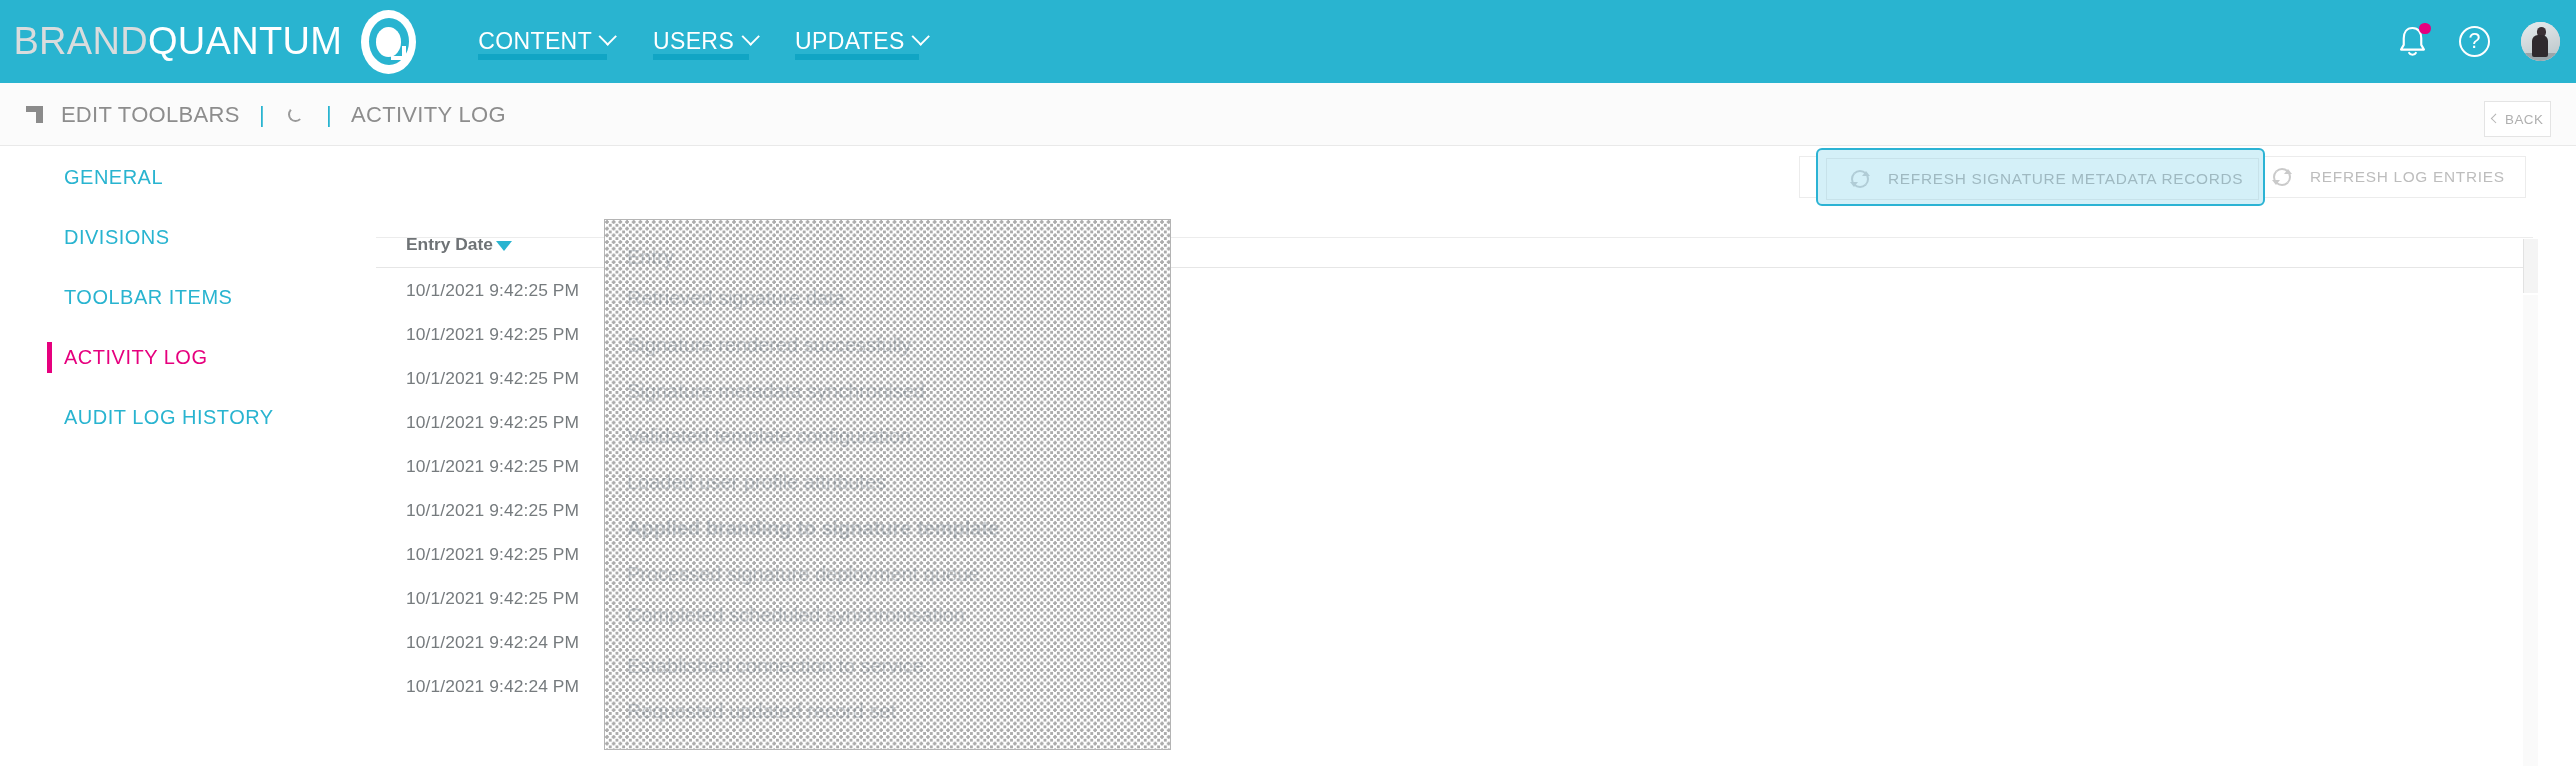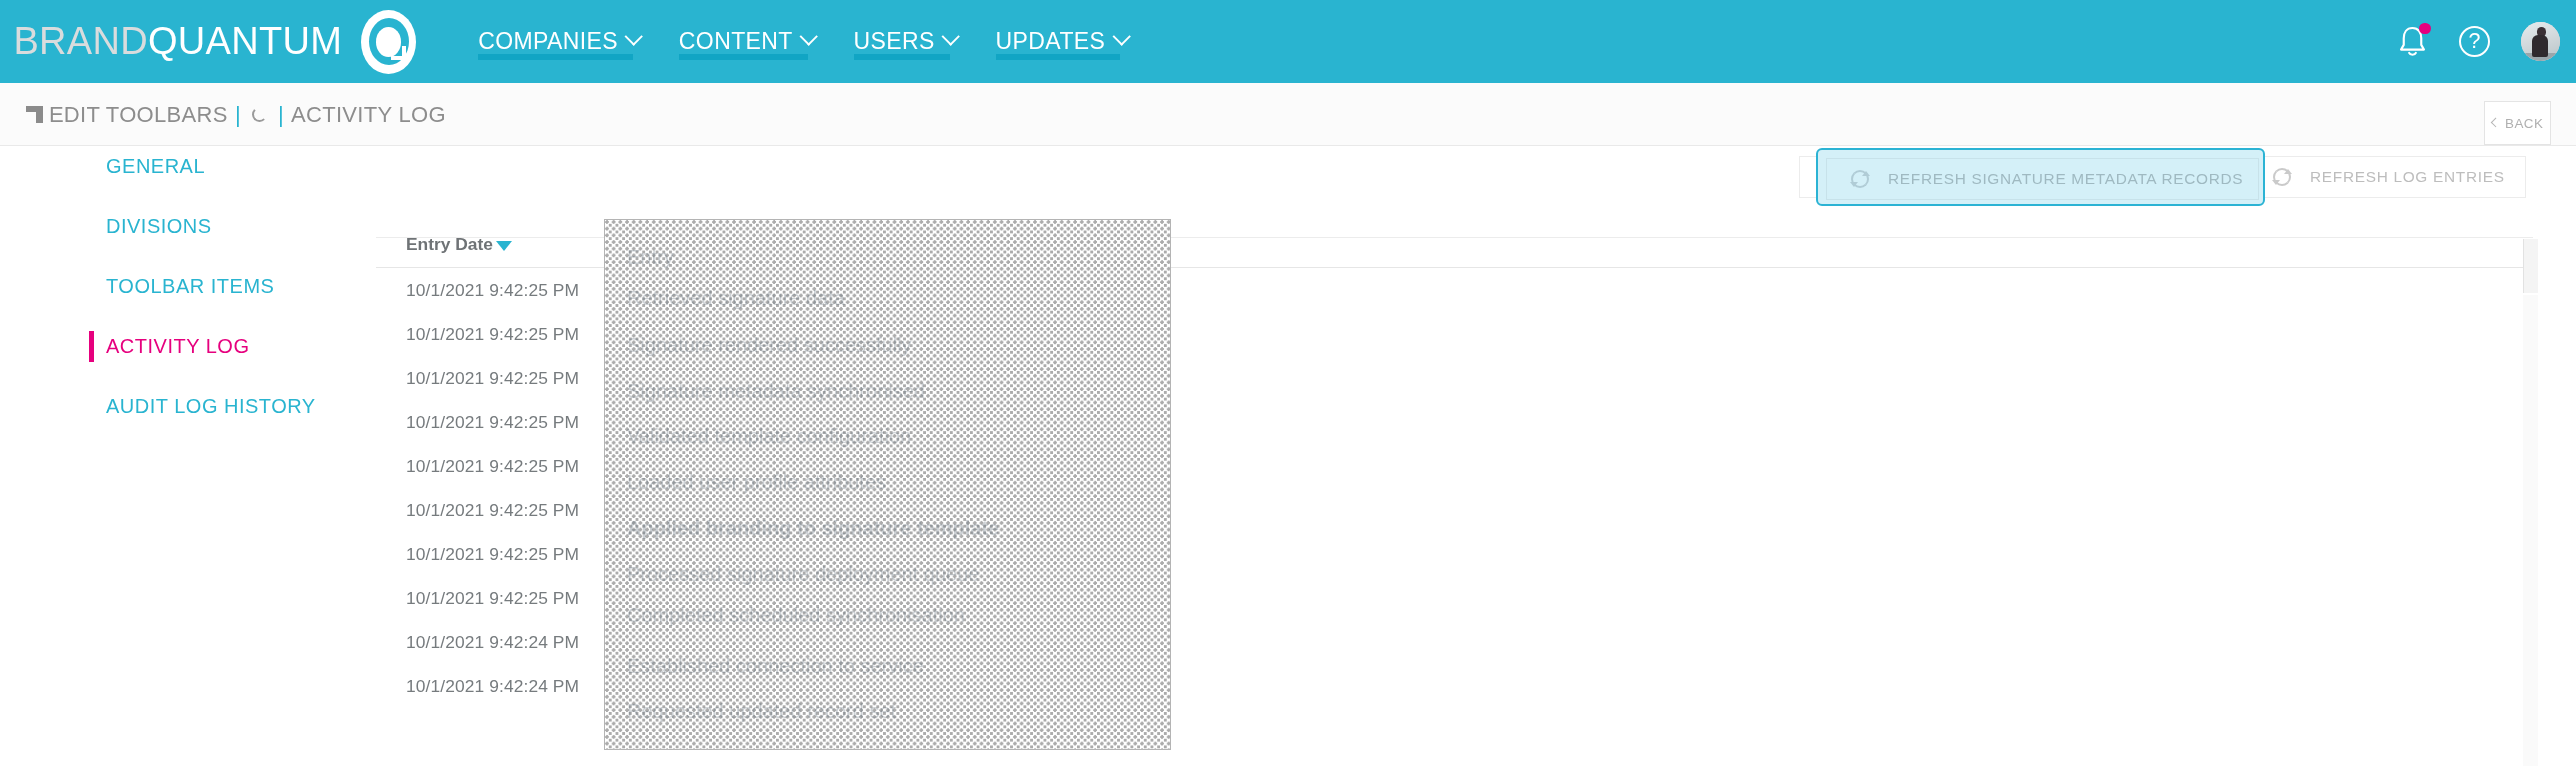--- a/index.html
+++ b/index.html
@@ -158,21 +158,21 @@
   .crumbbar {
     position: absolute;
     left: 0; top: 83px;
     width: 2576px; height: 63px;
     background: #fbfbfb;
     border-bottom: 0.7px solid #e9e9e9;
   }
   .crumb-inner {
     position: absolute;
     left: 25.5px; top: 0; height: 63px;
-    display: flex; align-items: center; gap: 6px;
+    display: flex; align-items: center; gap: 18px;
   }
   .crumb-corner {
     width: 17.4px; height: 17.4px;
     position: relative;
   }
   .crumb-corner::before {
     content: "";
     position: absolute; left: 0; top: 0;
     width: 17.4px; height: 6.7px; background: #8b8b8b;
   }
@@ -195,42 +195,42 @@
     border-bottom-color: #9a9a9a;
     border-left-color: #9a9a9a;
     border-radius: 50%;
     margin: 0 4px;
     vertical-align: middle;
   }
 
   .back-btn {
     position: absolute;
     right: 25px; top: 18px;
-    width: 67px; height: 44px;
+    width: 67px; height: 36px;
     background: #ffffff;
     border: 0.7px solid #e4e4e4;
     display: flex; align-items: center; justify-content: center;
     gap: 6px;
     cursor: pointer;
   }
   .back-btn .bchev {
     width: 7.4px; height: 7.4px;
     border-left: 1.7px solid #b5b5b5;
     border-bottom: 1.7px solid #b5b5b5;
     transform: rotate(45deg);
   }
   .back-btn .blabel {
     font-size: 13.4px; color: #b0b0b0; letter-spacing: 0.5px;
   }
 
   
   .sidebar {
     position: absolute;
-    left: 0; top: 136px;
-    width: 376px; height: 619px; padding-left: 42px;
+    left: 0; top: 147px;
+    width: 376px; height: 619px;
   }
   .side-item {
     position: relative;
     height: 60px;
     display: flex; align-items: center;
     padding-left: 64px;
     cursor: pointer;
   }
   .side-item .side-label {
     font-size: 20px;
@@ -422,24 +422,20 @@
 
   <div class="brand-mark">
     <div class="outer"></div>
     <div class="inner"></div>
     <div class="core"></div>
     <div class="tail"></div>
   </div>
 
   <div class="nav-items">
 
-    <div class="nav-item">
-      <span class="nav-label">COMPANIES</span>
-      <span class="chev"></span>
-    </div>
 
     <div class="nav-item">
       <span class="nav-label">CONTENT</span>
       <span class="chev"></span>
     </div>
 
     <div class="nav-item">
       <span class="nav-label">USERS</span>
       <span class="chev"></span>
     </div>

